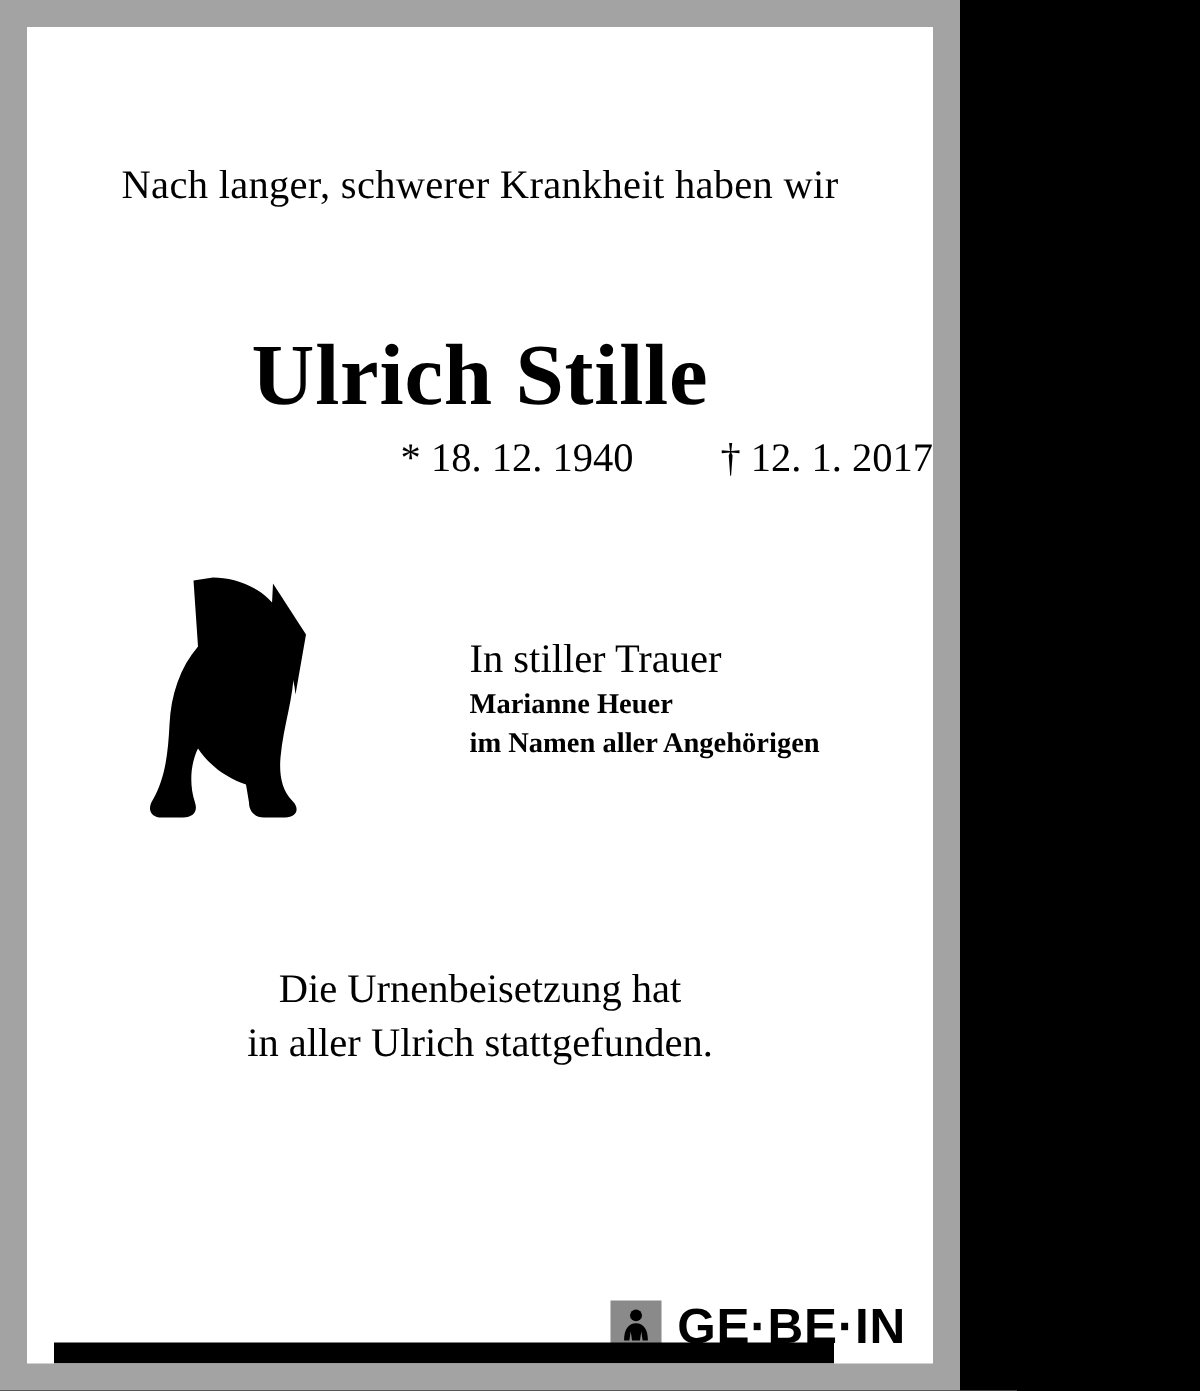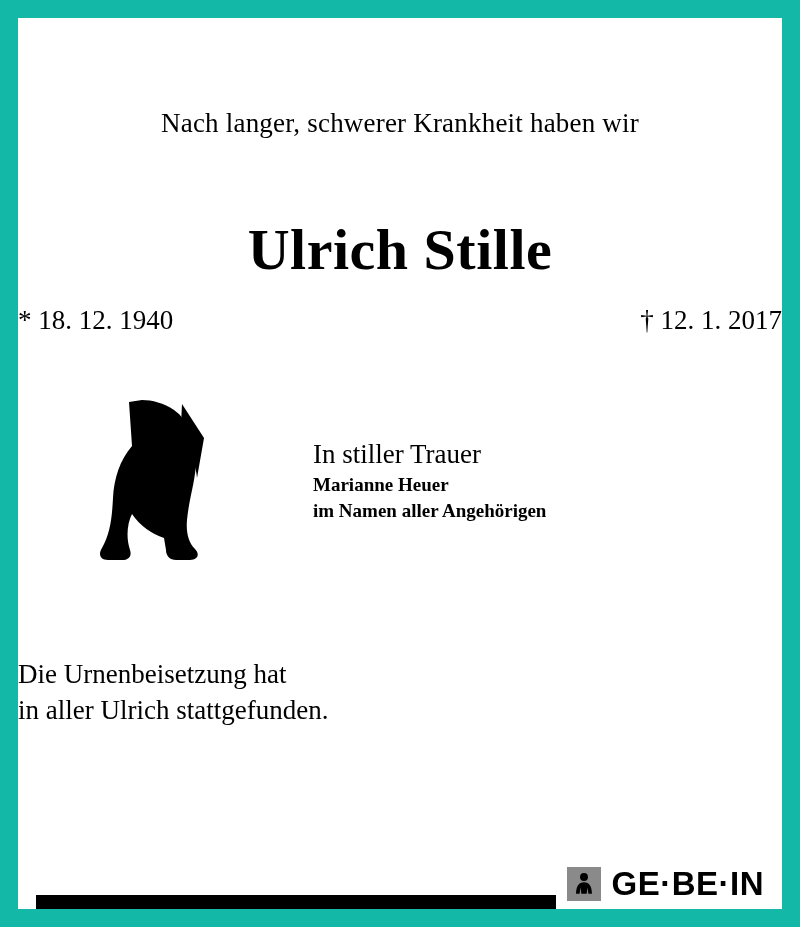--- a/index.html
+++ b/index.html
@@ -9,23 +9,23 @@
   }
   body {
     width: 800px;
     height: 927px;
     font-family: "Liberation Serif", serif;
     color: #000000;
   }
   .obituary {
     position: relative;
     box-sizing: border-box;
-    width: 800px;
+    width: 640px;
     height: 927px;
-    background: #14b8a6;
+    background: #a3a3a3;
     padding: 18px 18px 0 18px;
   }
   .card {
     position: relative;
     box-sizing: border-box;
     width: 100%;
     height: 891px;
     background: #ffffff;
     overflow: hidden;
   }
@@ -42,24 +42,24 @@
   .name {
     text-align: center;
     font-size: 58px;
     font-weight: bold;
     letter-spacing: 0.5px;
     margin-top: 78px;
     line-height: 1.05;
   }
   .dates {
     display: flex;
-    justify-content: space-between;
+    justify-content: flex-end;
     gap: 58px;
     font-size: 27px;
-    margin-top: 24px;
+    margin-top: 9px;
   }
   .dates span {
     white-space: nowrap;
   }
   .middle {
     position: relative;
     margin-top: 48px;
     height: 200px;
   }
   .cat {
@@ -79,21 +79,21 @@
     font-size: 27px;
     line-height: 1.35;
   }
   .mourning .line2,
   .mourning .line3 {
     font-size: 19px;
     font-weight: bold;
     line-height: 1.38;
   }
   .closing {
-    text-align: left;
+    text-align: center;
     font-size: 27px;
     line-height: 1.35;
     margin-top: 72px;
   }
   .closing div {
     white-space: nowrap;
   }
   .logo {
     position: absolute;
     right: 18px;

